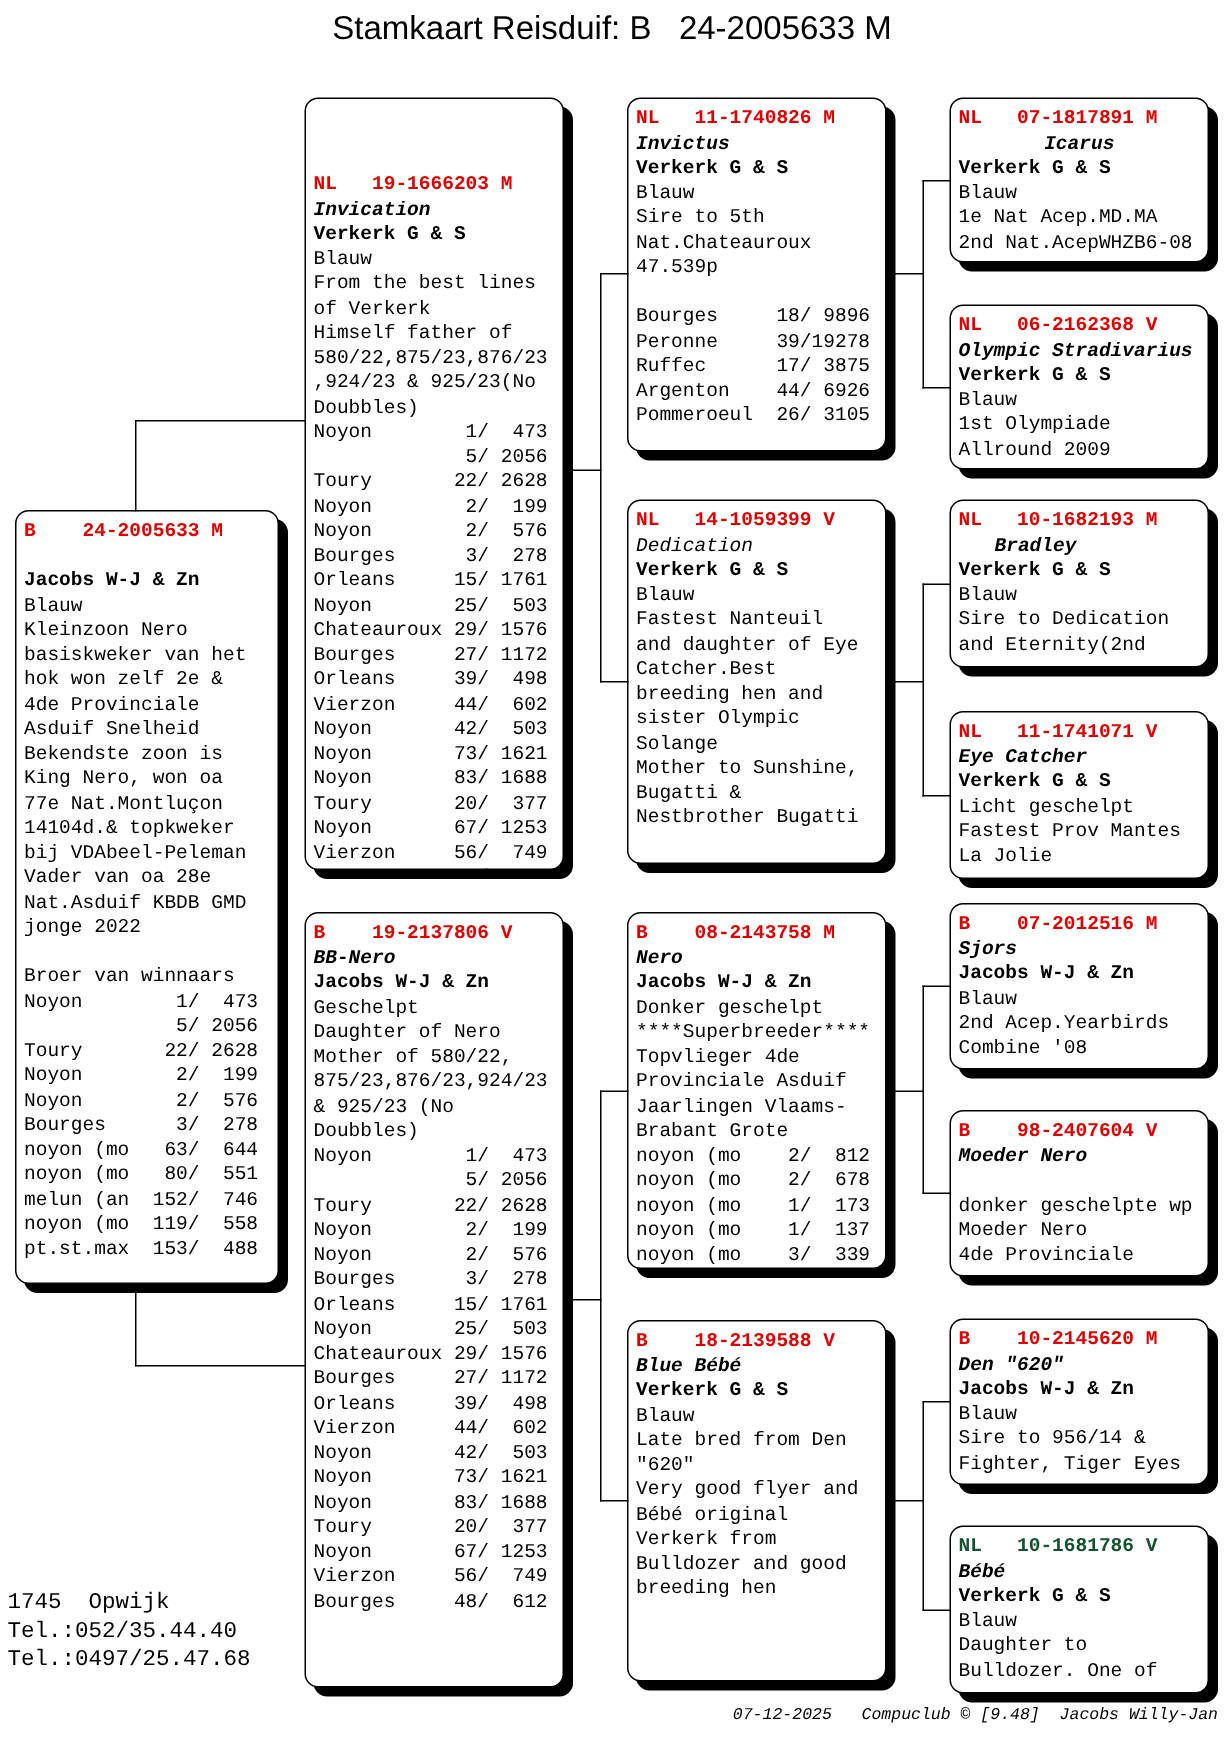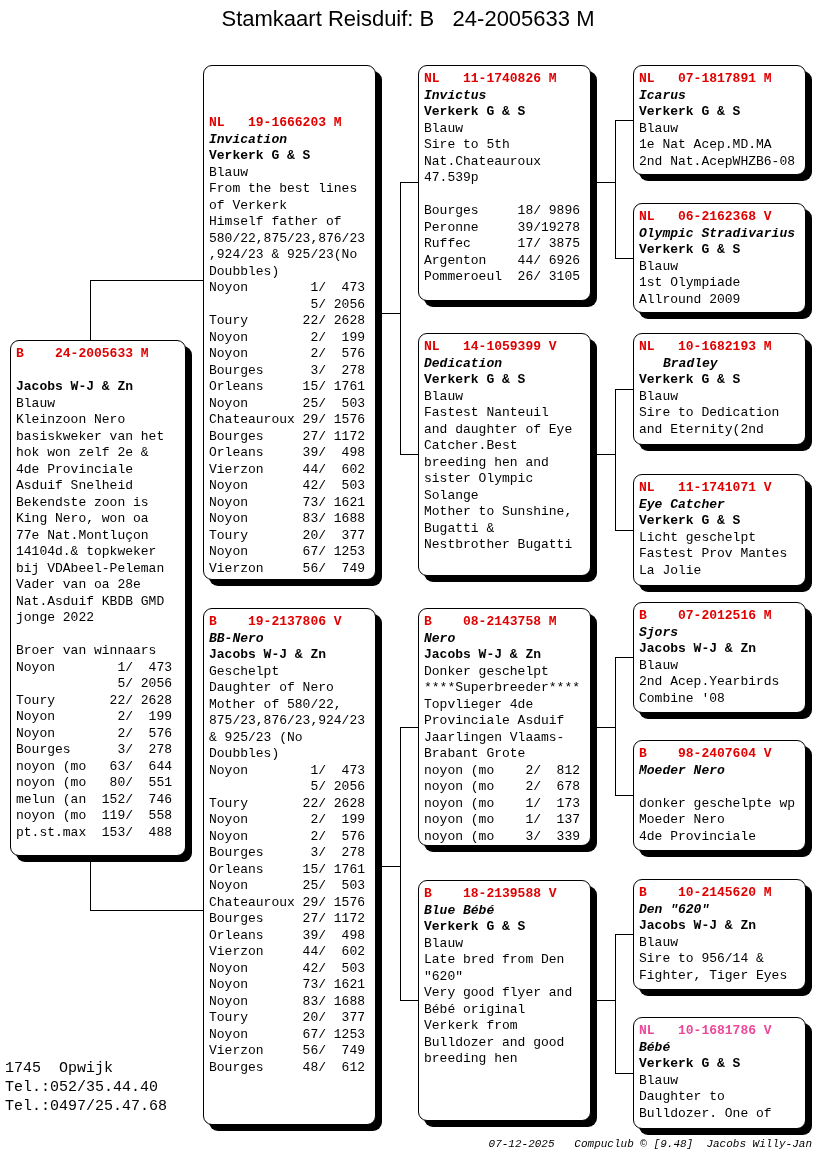--- a/index.html
+++ b/index.html
@@ -142,21 +142,21 @@
         <div class="bline">Peronne     39/19278</div>
         <div class="bline">Ruffec      17/ 3875</div>
         <div class="bline">Argenton    44/ 6926</div>
         <div class="bline">Pommeroeul  26/ 3105</div>
       </div>
   </section>
 
   <section class="pbox" style="left:418px;top:333px;width:173px;height:243px">
     <div class="phead" style="color: rgb(224, 0, 0);">NL   14-1059399 V</div>
     <div class="pbody">
-        <div class="bline" style="font-weight: bold; font-style: italic;">Dedication</div>
+        <div class="bline" style="font-weight: normal; font-style: italic;">Dedication</div>
         <div class="bline" style="font-weight: bold;">Verkerk G &amp; S</div>
         <div class="bline">Blauw</div>
         <div class="bline">Fastest Nanteuil</div>
         <div class="bline">and daughter of Eye</div>
         <div class="bline">Catcher.Best</div>
         <div class="bline">breeding hen and</div>
         <div class="bline">sister Olympic</div>
         <div class="bline">Solange</div>
         <div class="bline">Mother to Sunshine,</div>
         <div class="bline">Bugatti &amp;</div>
@@ -195,21 +195,21 @@
         <div class="bline">Bébé original</div>
         <div class="bline">Verkerk from</div>
         <div class="bline">Bulldozer and good</div>
         <div class="bline">breeding hen</div>
       </div>
   </section>
 
   <section class="pbox" style="left:633px;top:65px;width:173px;height:110px">
     <div class="phead" style="color: rgb(224, 0, 0);">NL   07-1817891 M</div>
     <div class="pbody">
-        <div class="bline" style="font-weight: bold; font-style: italic;">Icarus</div>
+        <div class="bline" style="font-weight: bold; font-style: italic; text-align: center;">Icarus</div>
         <div class="bline" style="font-weight: bold;">Verkerk G &amp; S</div>
         <div class="bline">Blauw</div>
         <div class="bline">1e Nat Acep.MD.MA</div>
         <div class="bline">2nd Nat.AcepWHZB6-08</div>
       </div>
   </section>
 
   <section class="pbox" style="left:633px;top:203px;width:173px;height:110px">
     <div class="phead" style="color: rgb(224, 0, 0);">NL   06-2162368 V</div>
     <div class="pbody">
@@ -270,21 +270,21 @@
     <div class="pbody">
         <div class="bline" style="font-weight: bold; font-style: italic;">Den "620"</div>
         <div class="bline" style="font-weight: bold;">Jacobs W-J &amp; Zn</div>
         <div class="bline">Blauw</div>
         <div class="bline">Sire to 956/14 &amp;</div>
         <div class="bline">Fighter, Tiger Eyes</div>
       </div>
   </section>
 
   <section class="pbox" style="left:633px;top:1017px;width:173px;height:112px">
-    <div class="phead" style="color: #ec4899;">NL   10-1681786 V</div>
+    <div class="phead" style="color: #14532d;">NL   10-1681786 V</div>
     <div class="pbody">
         <div class="bline" style="font-weight: bold; font-style: italic;">Bébé</div>
         <div class="bline" style="font-weight: bold;">Verkerk G &amp; S</div>
         <div class="bline">Blauw</div>
         <div class="bline">Daughter to</div>
         <div class="bline">Bulldozer. One of</div>
       </div>
   </section>
 
   <div id="connectors">

